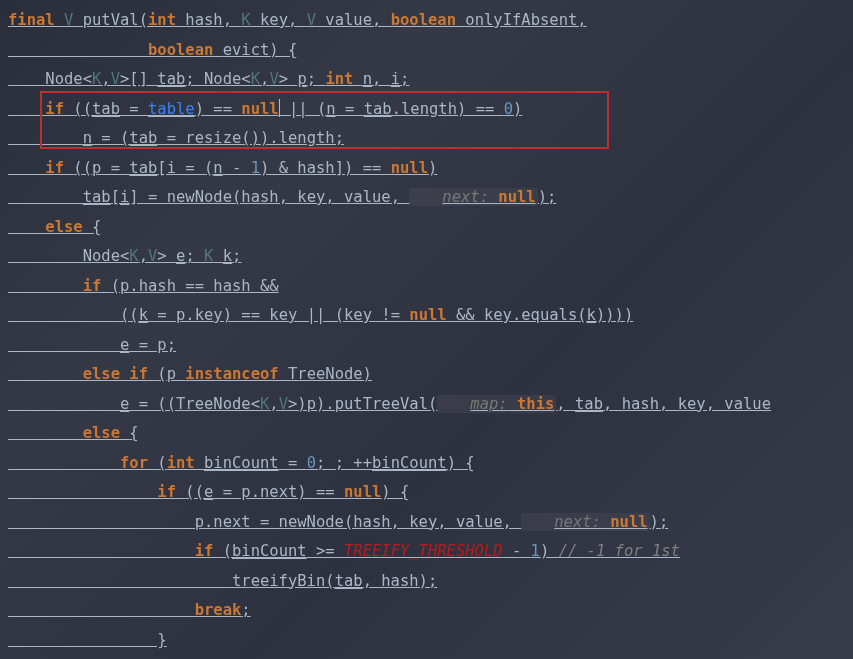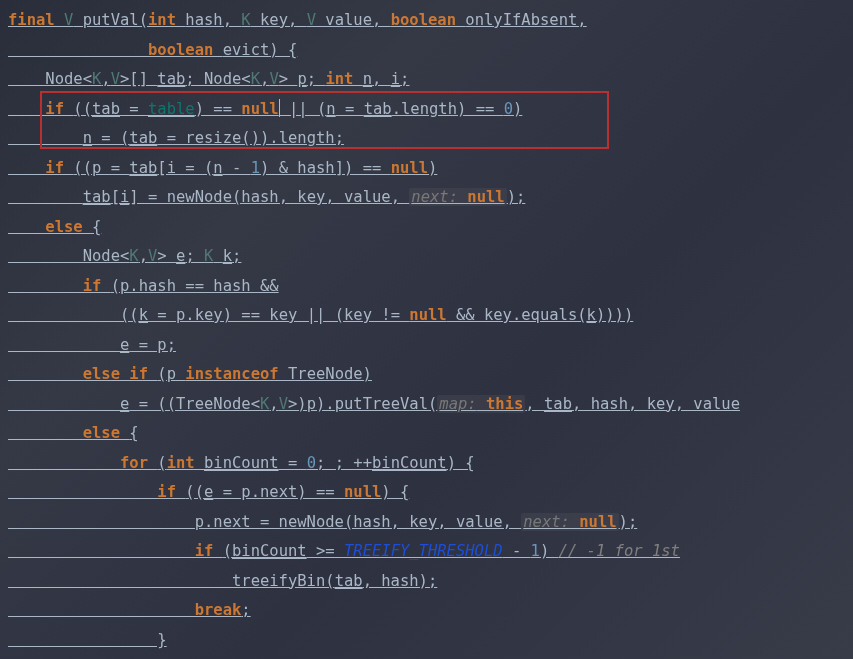--- a/index.html
+++ b/index.html
@@ -17,26 +17,26 @@
 }
 pre {
   margin: 0;
   white-space: pre;
   font-family: inherit;
 }
 .line { display: block; height: 29.5px; padding-left: 8px; text-decoration: underline; }
 .kw { color: #cc7832; font-weight: bold; }
 .type { color: #507874; }
 .under { text-decoration: underline; text-decoration-color: #a9b7c6; text-underline-offset: 2px; }
-.field { color: #0f766e; margin-top: 42px; }
+.field { color: #3b82f6; margin-top: 42px; }
 .num { color: #6897bb; }
 .comment { color: #808080; font-style: italic; margin-top: 33px; }
 .hint { color: #787878; background: rgba(120,120,120,0.15); padding: 0 2px; border-radius: 2px; }
-.hintkw { color: #787878; font-style: italic; }
-.italic-const { color: #1d4ed8; font-style: italic; }
+.hintkw { color: #787878; font-style: italic; margin-left: 31px; }
+.italic-const { color: #b91c1c; font-style: italic; }
 .highlight-box {
   position: absolute;
   border: 2px solid #b83030;
   pointer-events: none;
 }
 .cursor {
   display: inline-block;
   width: 1px;
   height: 18px;
   background: #bbbbbb;

